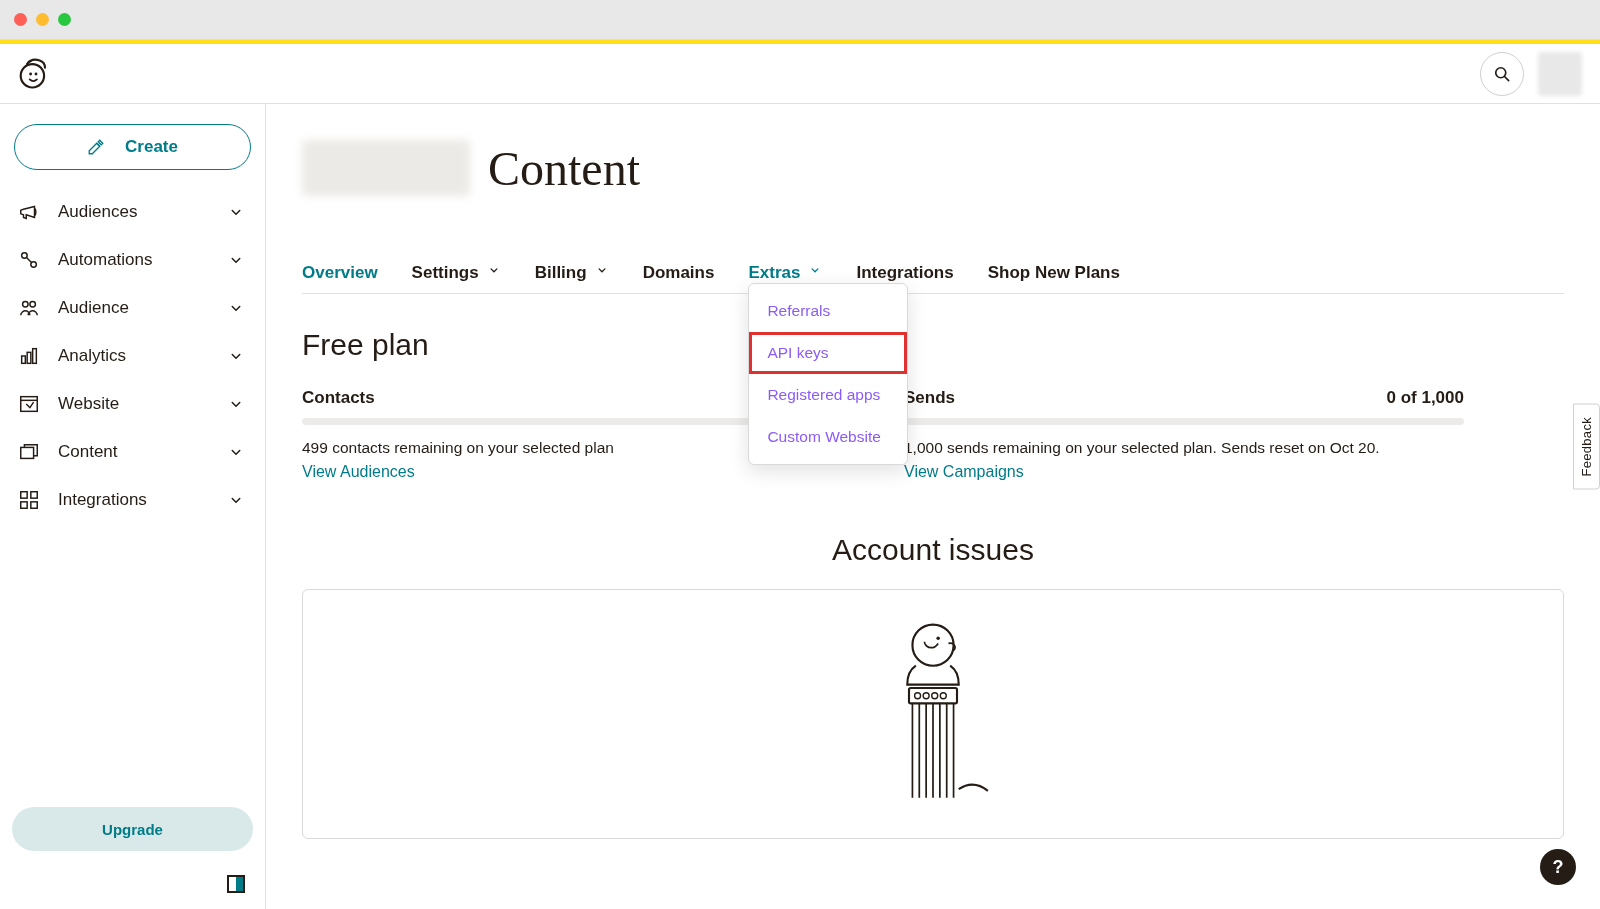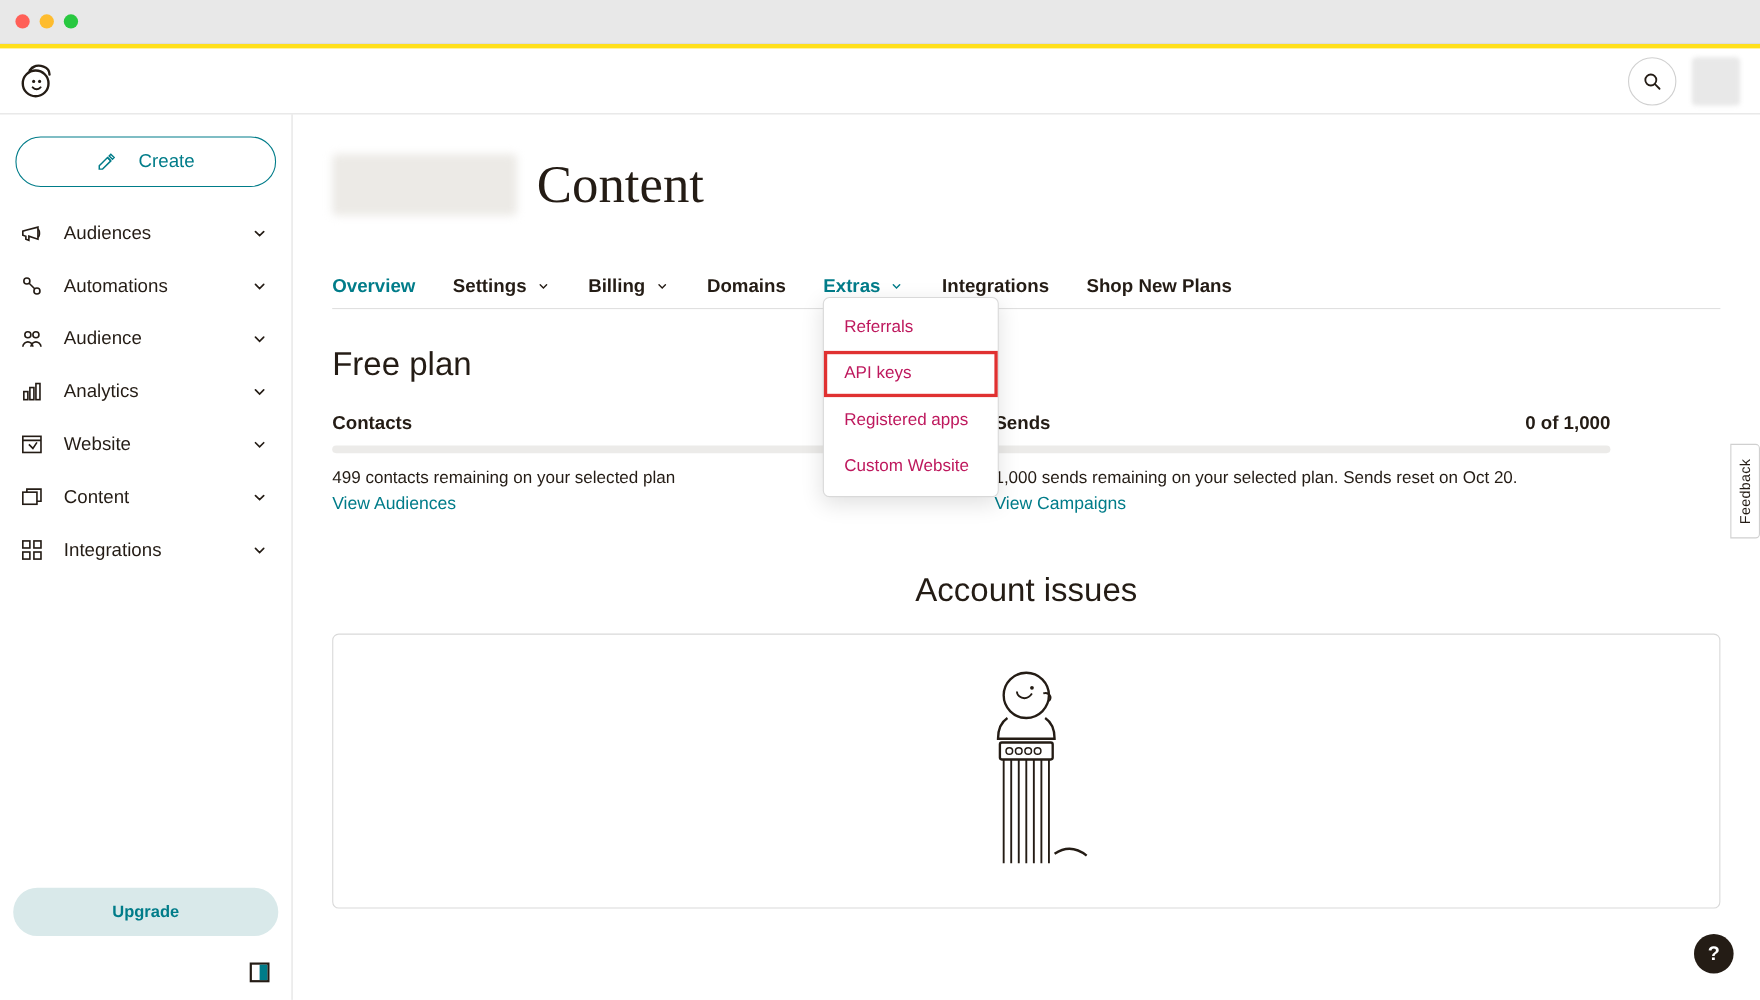--- a/index.html
+++ b/index.html
@@ -18,48 +18,48 @@
   .topbar { height:60px; border-bottom:1px solid #e0e0e0; display:flex; align-items:center; padding:0 18px; justify-content:space-between; }
   .topbar-left { display:flex; align-items:center; }
   .logo { width:36px; height:36px; display:flex; align-items:center; justify-content:center; }
   .topbar-right { display:flex; align-items:center; gap:14px; }
   .search-circle { width:44px; height:44px; border:1px solid #d0d0d0; border-radius:50%; display:flex; align-items:center; justify-content:center; cursor:pointer; }
   .avatar-blur { width:44px; height:44px; background:#e8e8e8; filter:blur(2px); border-radius:4px; }
 
   
   .workspace { display:flex; height:calc(909px - 40px - 4px - 60px); }
   .sidebar { width:266px; border-right:1px solid #e0e0e0; padding:20px 12px 12px 12px; display:flex; flex-direction:column; }
-  .create-btn { border:1.5px solid #007c89; color:#007c89; background:#fff; border-radius:999px; height:46px; display:flex; align-items:center; justify-content:center; gap:20px; font-size:17px; font-weight:400; cursor:pointer; margin:0 2px 18px 2px; }
+  .create-btn { border:1.5px solid #007c89; color:#007c89; background:#fff; border-radius:999px; height:46px; display:flex; align-items:center; justify-content:center; gap:20px; font-size:17px; font-weight:700; cursor:pointer; margin:0 2px 18px 2px; }
   .nav-item { display:flex; align-items:center; justify-content:space-between; height:48px; padding:0 8px 0 6px; cursor:pointer; border-radius:6px; }
   .nav-left { display:flex; align-items:center; gap:18px; }
   .nav-label { font-size:17px; color:#241c15; }
   .nav-icon { width:22px; height:22px; display:flex; align-items:center; justify-content:center; color:#241c15; }
   .chev { width:18px; height:18px; color:#241c15; }
 
   .sidebar-footer { margin-top:auto; }
   .upgrade-btn { background:#d9e9ea; color:#007c89; border:none; border-radius:999px; height:44px; width:100%; font-size:15px; font-weight:600; cursor:pointer; }
   .collapse-box { width:18px; height:18px; border:2px solid #241c15; margin:24px 8px 4px auto; position:relative; cursor:pointer; }
   .collapse-box::after { content:""; position:absolute; right:0; top:0; bottom:0; width:7px; background:#007c89; }
 
   
   .main { flex:1; padding:36px 36px 0 36px; position:relative; overflow:hidden; }
   .title-row { display:flex; align-items:center; gap:18px; margin-bottom:54px; }
   .blur-box { width:168px; height:56px; background:#eceae6; filter:blur(4px); border-radius:4px; }
   .page-title { font-family: Georgia, "Times New Roman", serif; font-size:48px; font-weight:500; }
 
   .tabs { display:flex; gap:34px; border-bottom:1px solid #e0e0e0; padding-bottom:10px; position:relative; }
-  .tab { font-size:17px; font-weight:600; color:#241c15; cursor:pointer; display:flex; align-items:center; gap:8px; }
+  .tab { font-size:17px; font-weight:600; color:#241c15; cursor:pointer; display:flex; gap:8px;margin-top:13px; }
   .tab.active { color:#007c89; }
   .tab.open { color:#007c89; }
   .tab .chev-sm { width:14px; height:14px; }
 
   
   .dropdown { position:absolute; top:100%; left:0; background:#fff; border:1px solid #d9d9d9; border-radius:6px; box-shadow:0 6px 20px rgba(0,0,0,.12); width:160px; padding:6px 0; z-index:20; }
   .dropdown-wrap { position:relative; }
-  .dd-item { padding:12px 18px; font-size:15.5px; color:#be185d; cursor:pointer; font-weight:400; }
+  .dd-item { padding:12px 18px; font-size:15.5px; color:#8b5cf6; cursor:pointer; font-weight:400; }
   .dd-item.highlight { outline:3px solid #e03131; outline-offset:-3px; background:#fff; }
 
   
   .plan-title { font-size:30px; font-weight:500; margin:34px 0 26px 0; }
   .stats-row { display:flex; gap:42px; }
   .stat { flex:1; max-width:560px; }
   .stat-head { display:flex; justify-content:space-between; font-size:17px; font-weight:600; margin-bottom:10px; }
   .progress { height:7px; background:#ecebe9; border-radius:4px; margin-bottom:14px; }
   .stat-note { font-size:15.5px; color:#241c15; margin-bottom:6px; }
   .stat-link { color:#007c89; font-size:16px; font-weight:500; text-decoration:none; cursor:pointer; }

